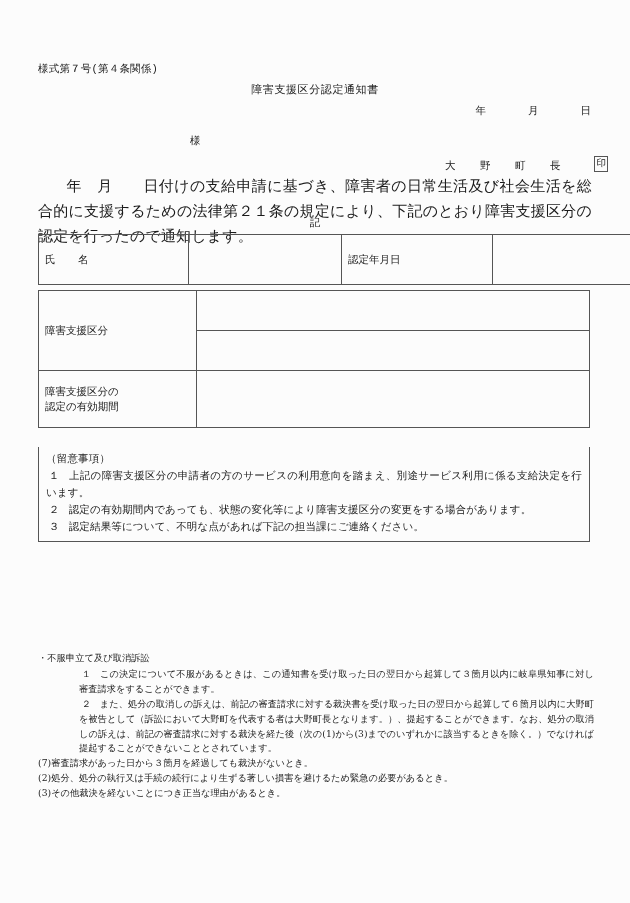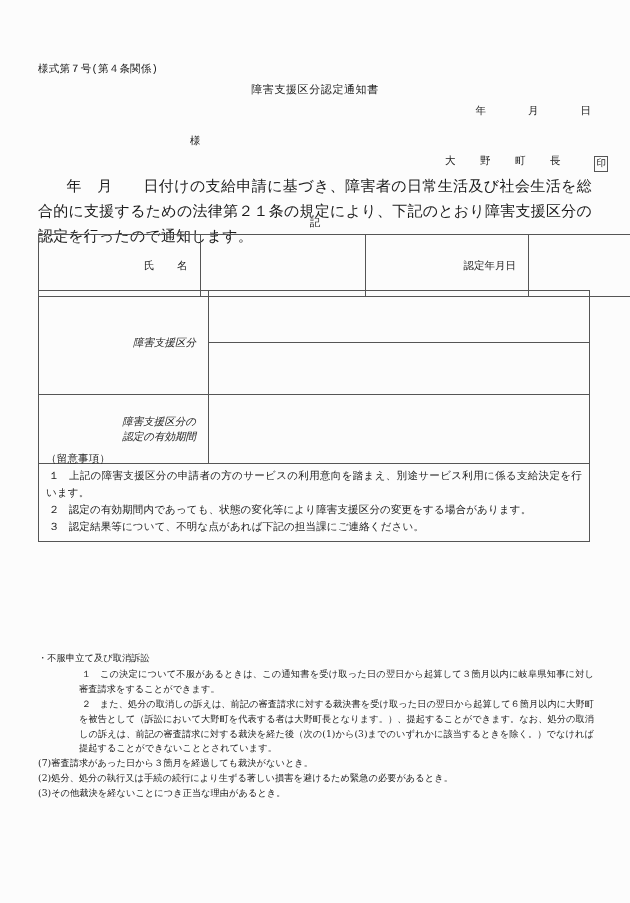--- a/index.html
+++ b/index.html
@@ -41,21 +41,21 @@
     font-size: 10.5px;
     letter-spacing: 7px;
   }
   #addressee-honorific {
     left: 190px; top: 136px;
     font-size: 10.5px;
   }
   #issuer-row {
     right: 22px; top: 156px;
     display: flex;
-    align-items: flex-start;
+    align-items: flex-end;
     gap: 26px;
   }
   #issuer-name {
     font-size: 10.5px;
     letter-spacing: 7px;
     padding-right: 0;
   }
   .seal-box {
     display: inline-block;
     border: 1px solid #555;
@@ -86,42 +86,41 @@
 
   
   table.form-table {
     position: absolute;
     border-collapse: collapse;
     table-layout: fixed;
     font-size: 10.5px;
   }
   table.form-table td {
     border: 1px solid #555;
-    padding: 12px;
-    text-align: right;
+    padding: 6px;
+    text-align: left;
     vertical-align: middle;
     line-height: 1.45;
   }
 
   #table-name-date {
     left: 38px;
     top: 234px;
     width: 552px;
   }
   #table-name-date td { height: 37px; }
   #table-name-date .c1 { width: 137px; }
   #table-name-date .c2 { width: 140px; }
   #table-name-date .c3 { width: 138px; }
   #table-name-date .c4 { width: 137px; }
 
   #table-classification {
     left: 38px;
     top: 290px;
     width: 552px;
-    font-style: italic;
   }
   #table-classification .label-col { width: 145px; }
   #table-classification .row-h { height: 27px; }
   #table-classification .row-valid { height: 44px; }
 
   .sp-label { letter-spacing: 0.5px; }
 
   
   #remarks-box {
     position: absolute;

